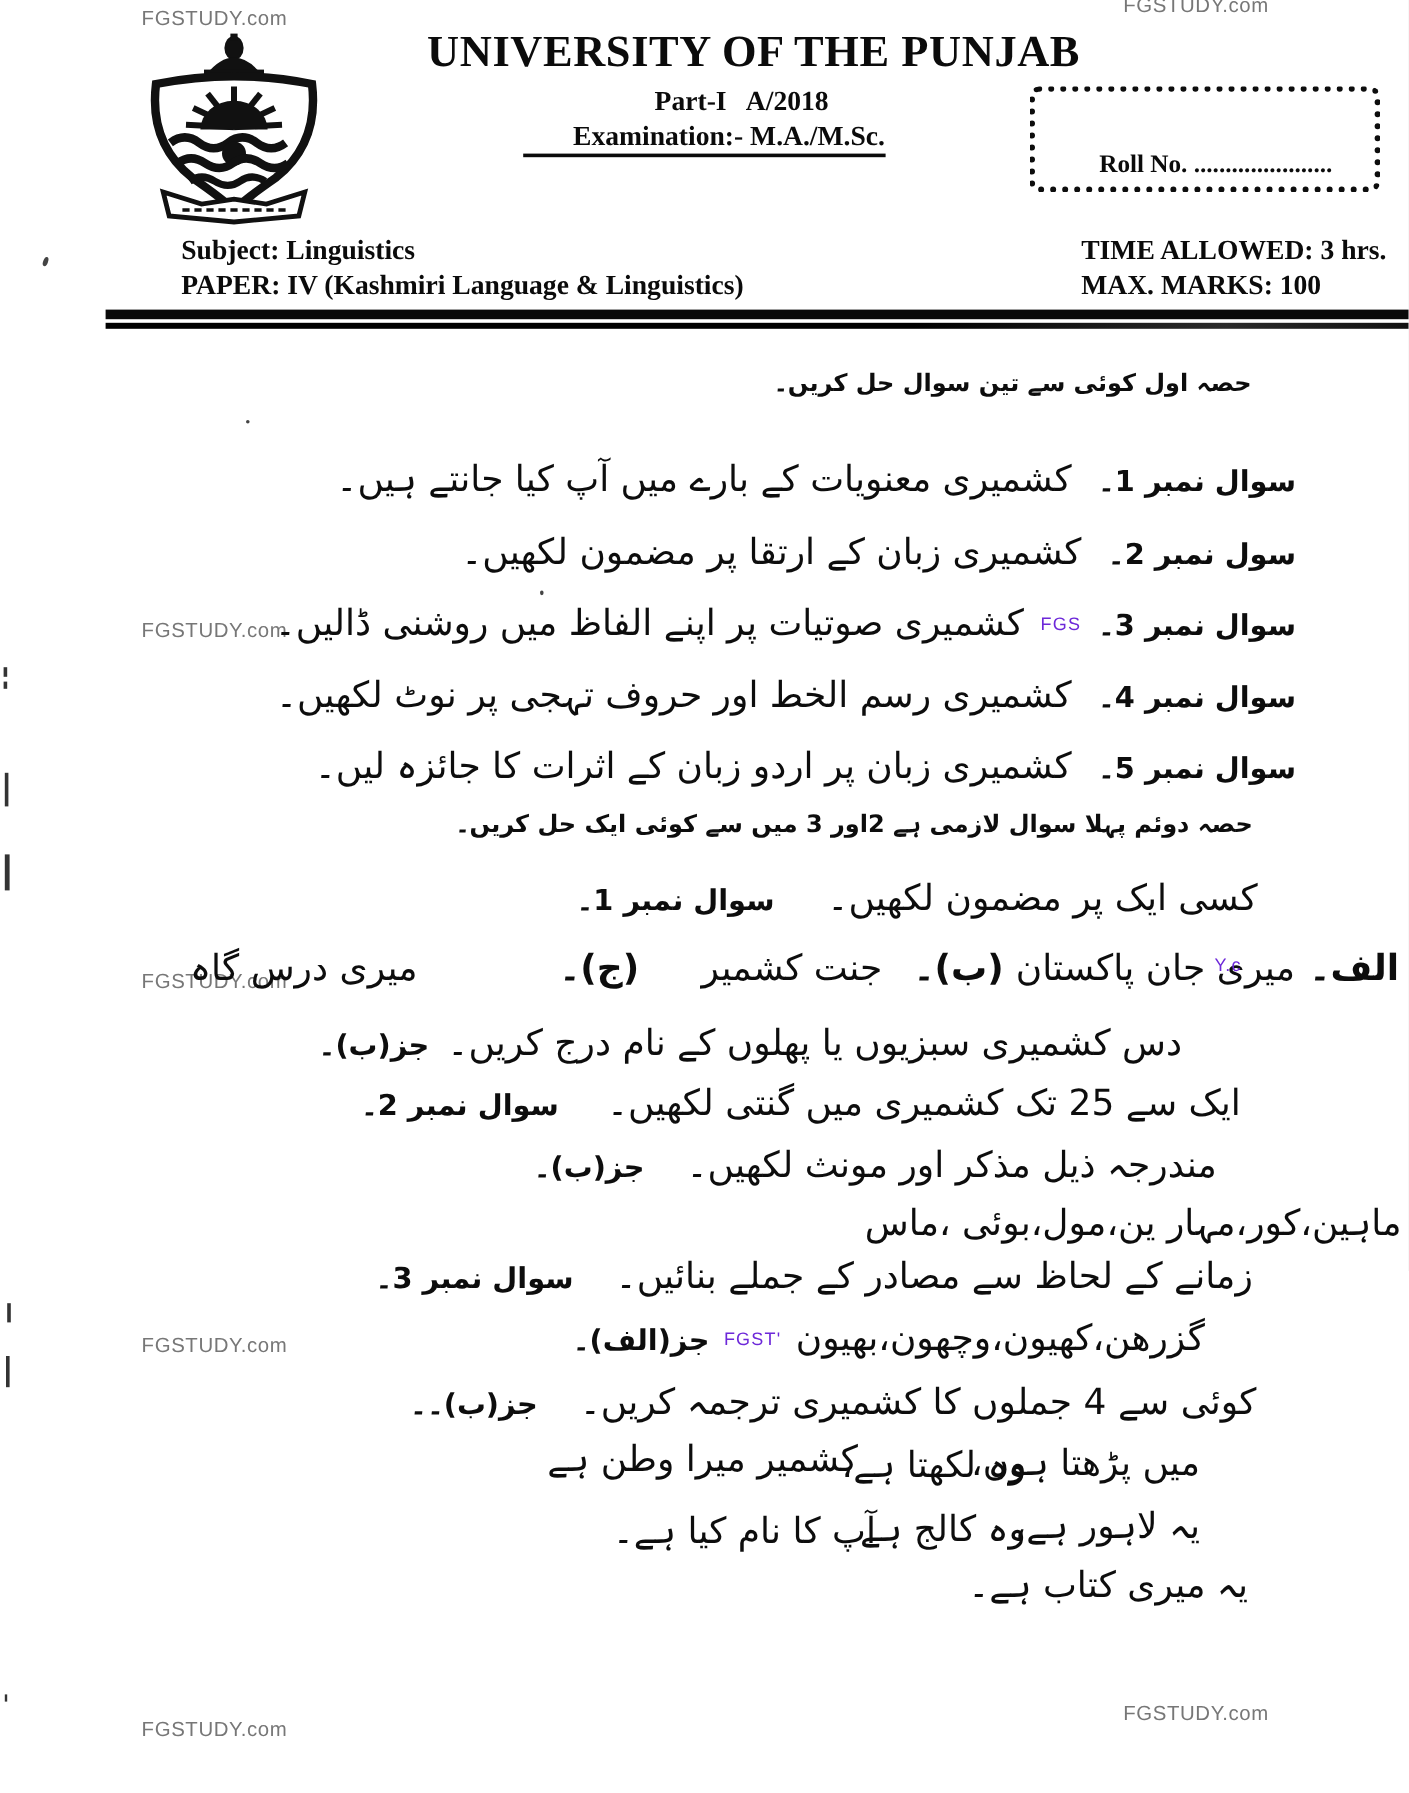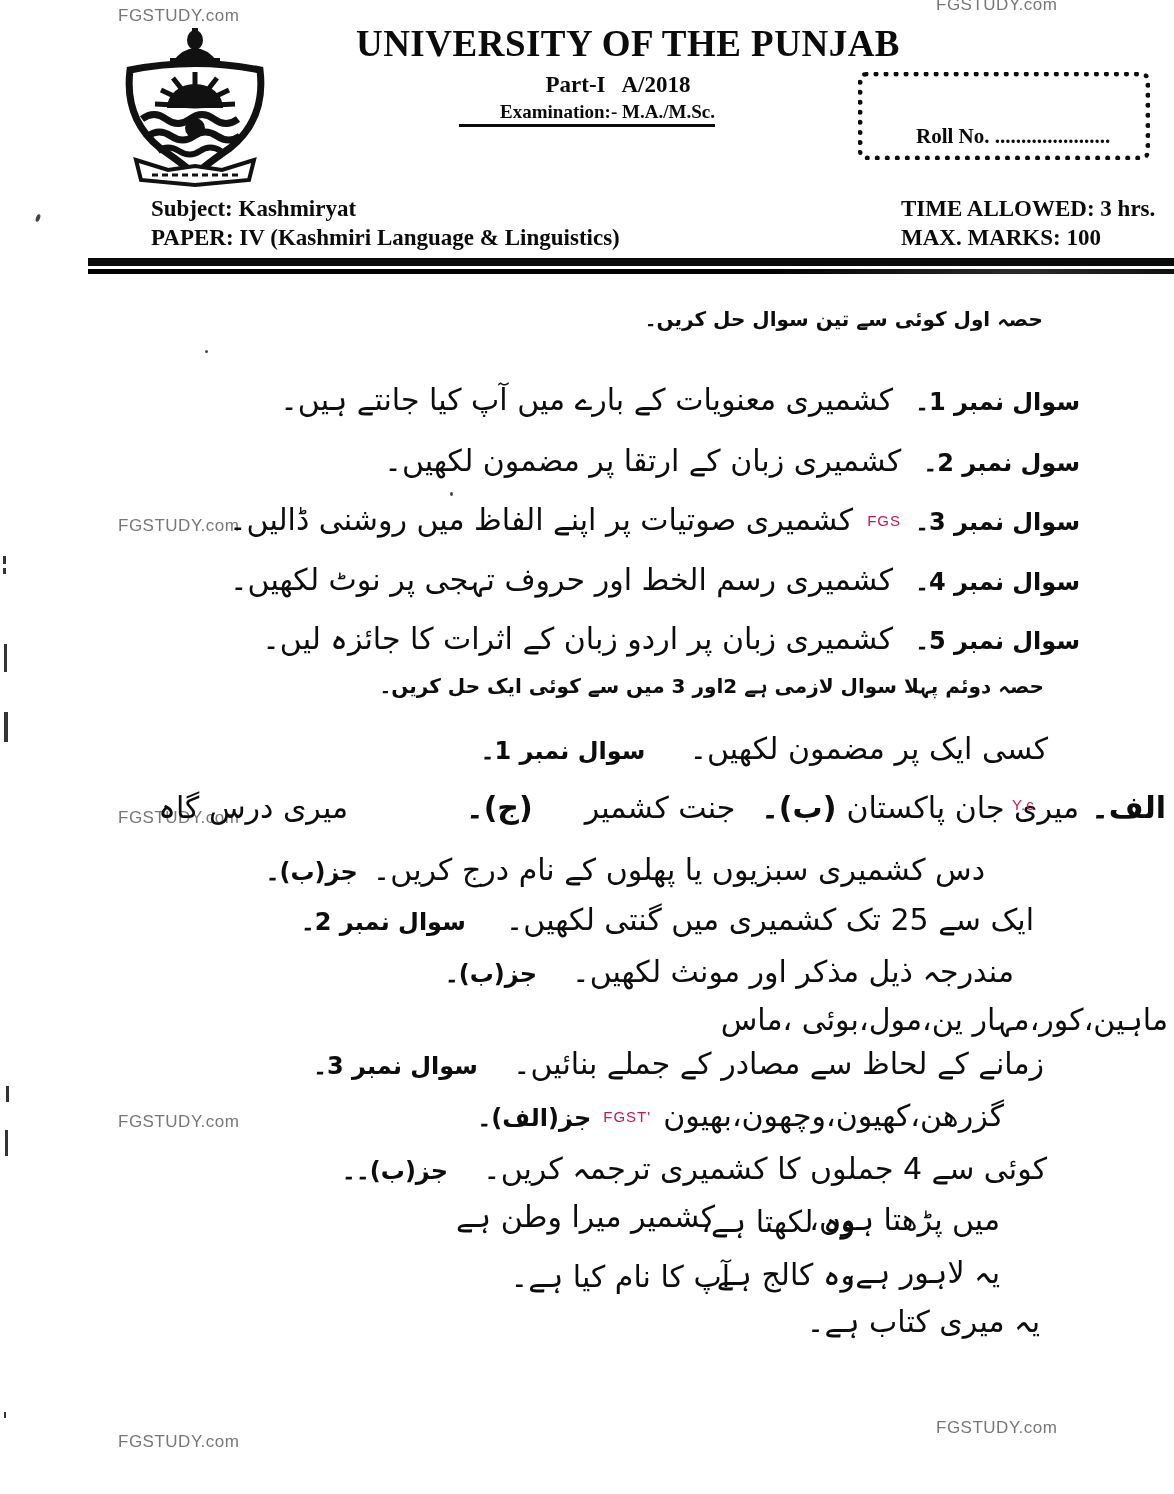--- a/index.html
+++ b/index.html
@@ -26,21 +26,21 @@
   .urdu{
     font-family:"DejaVu Sans",sans-serif;direction:rtl;unicode-bidi:plaintext;
     color:#0d0d0d;white-space:nowrap;line-height:1.35;
   }
   .u-head{font-size:20px;font-weight:bold;}
   .u-label{font-size:24px;font-weight:bold;}
   .u-text{font-size:30px;}
   .qrow{display:flex;direction:rtl;align-items:baseline;}
   .qrow-ltr{display:flex;direction:ltr;align-items:baseline;}
   .inline-wm{
-    font-family:"Liberation Sans",sans-serif;color:#be185d;font-size:15px;
+    font-family:"Liberation Sans",sans-serif;color:#6d28d9;font-size:15px;
     letter-spacing:1px;align-self:center;white-space:pre;text-align:center;
   }
   .tick{background:#333;}
   .speck{background:#444;border-radius:50%;}
 </style>
 </head>
 <body>
 
 <div class="page">
 
@@ -74,28 +74,28 @@
       <path d="M42,110 q11,-8 23,0 t23,0 t23,0 t23,0" stroke="#111" stroke-width="7" fill="none"></path>
       <path d="M52,125 q10,-7 21,0 t21,0 t21,0" stroke="#111" stroke-width="6" fill="none"></path>
       <path d="M30,134 L62,144 L89,140 L116,144 L148,134 L143,154 L89,159 L35,154 Z" fill="#fff" stroke="#111" stroke-width="4"></path>
       <path d="M46,149 h86" stroke="#111" stroke-width="3" stroke-dasharray="6 4"></path>
     </svg>
   </div>
 
   <div class="abs hdr-serif title" style="left:0px;top:22px;">UNIVERSITY OF THE PUNJAB</div>
   <div class="abs hdr-serif centerline" style="left:-10px;top:72px;">Part-I   A/2018</div>
   <div class="abs" style="left:0px;top:101px;width:100%;text-align:center;">
-    <span class="hdr-serif underlined" style="font-size:19px;font-family:Liberation Serif, serif;">Examination:- M.A./M.Sc.</span>
+    <span class="hdr-serif underlined" style="font-size:23px;font-family:Liberation Serif, serif;">Examination:- M.A./M.Sc.</span>
   </div>
 
   <div class="abs rollbox" style="left:858px;top:72px;">
     <div class="abs hdr-serif" style="left:12px;bottom:6px;font-size:21px;white-space:pre;position:absolute;">Roll No. ......................</div>
   </div>
 
-  <div class="abs hdr-serif meta" style="left:110px;top:196px;">Subject: Kashmiryat</div>
+  <div class="abs hdr-serif meta" style="left:110px;top:196px;">Subject: Linguistics</div>
   <div class="abs hdr-serif meta" style="left:110px;top:225px;">PAPER: IV (Kashmiri Language &amp; Linguistics)</div>
   <div class="abs hdr-serif meta" style="left:860px;top:196px;">TIME ALLOWED: 3 hrs.</div>
   <div class="abs hdr-serif meta" style="left:860px;top:225px;">MAX. MARKS: 100</div>
 
   <div class="abs rule" style="left:88px;top:258px;width:1086px;height:8px;"></div>
   <div class="abs rule fade" style="left:88px;top:269px;width:1086px;height:5px;"></div>
 
   <div class="abs urdu u-head" style="right:131px;top:306px;">حصہ اول کوئی سے تین سوال حل کریں۔</div>
 
   <div class="abs qrow" style="right:94px;top:380px;gap:22px;">

